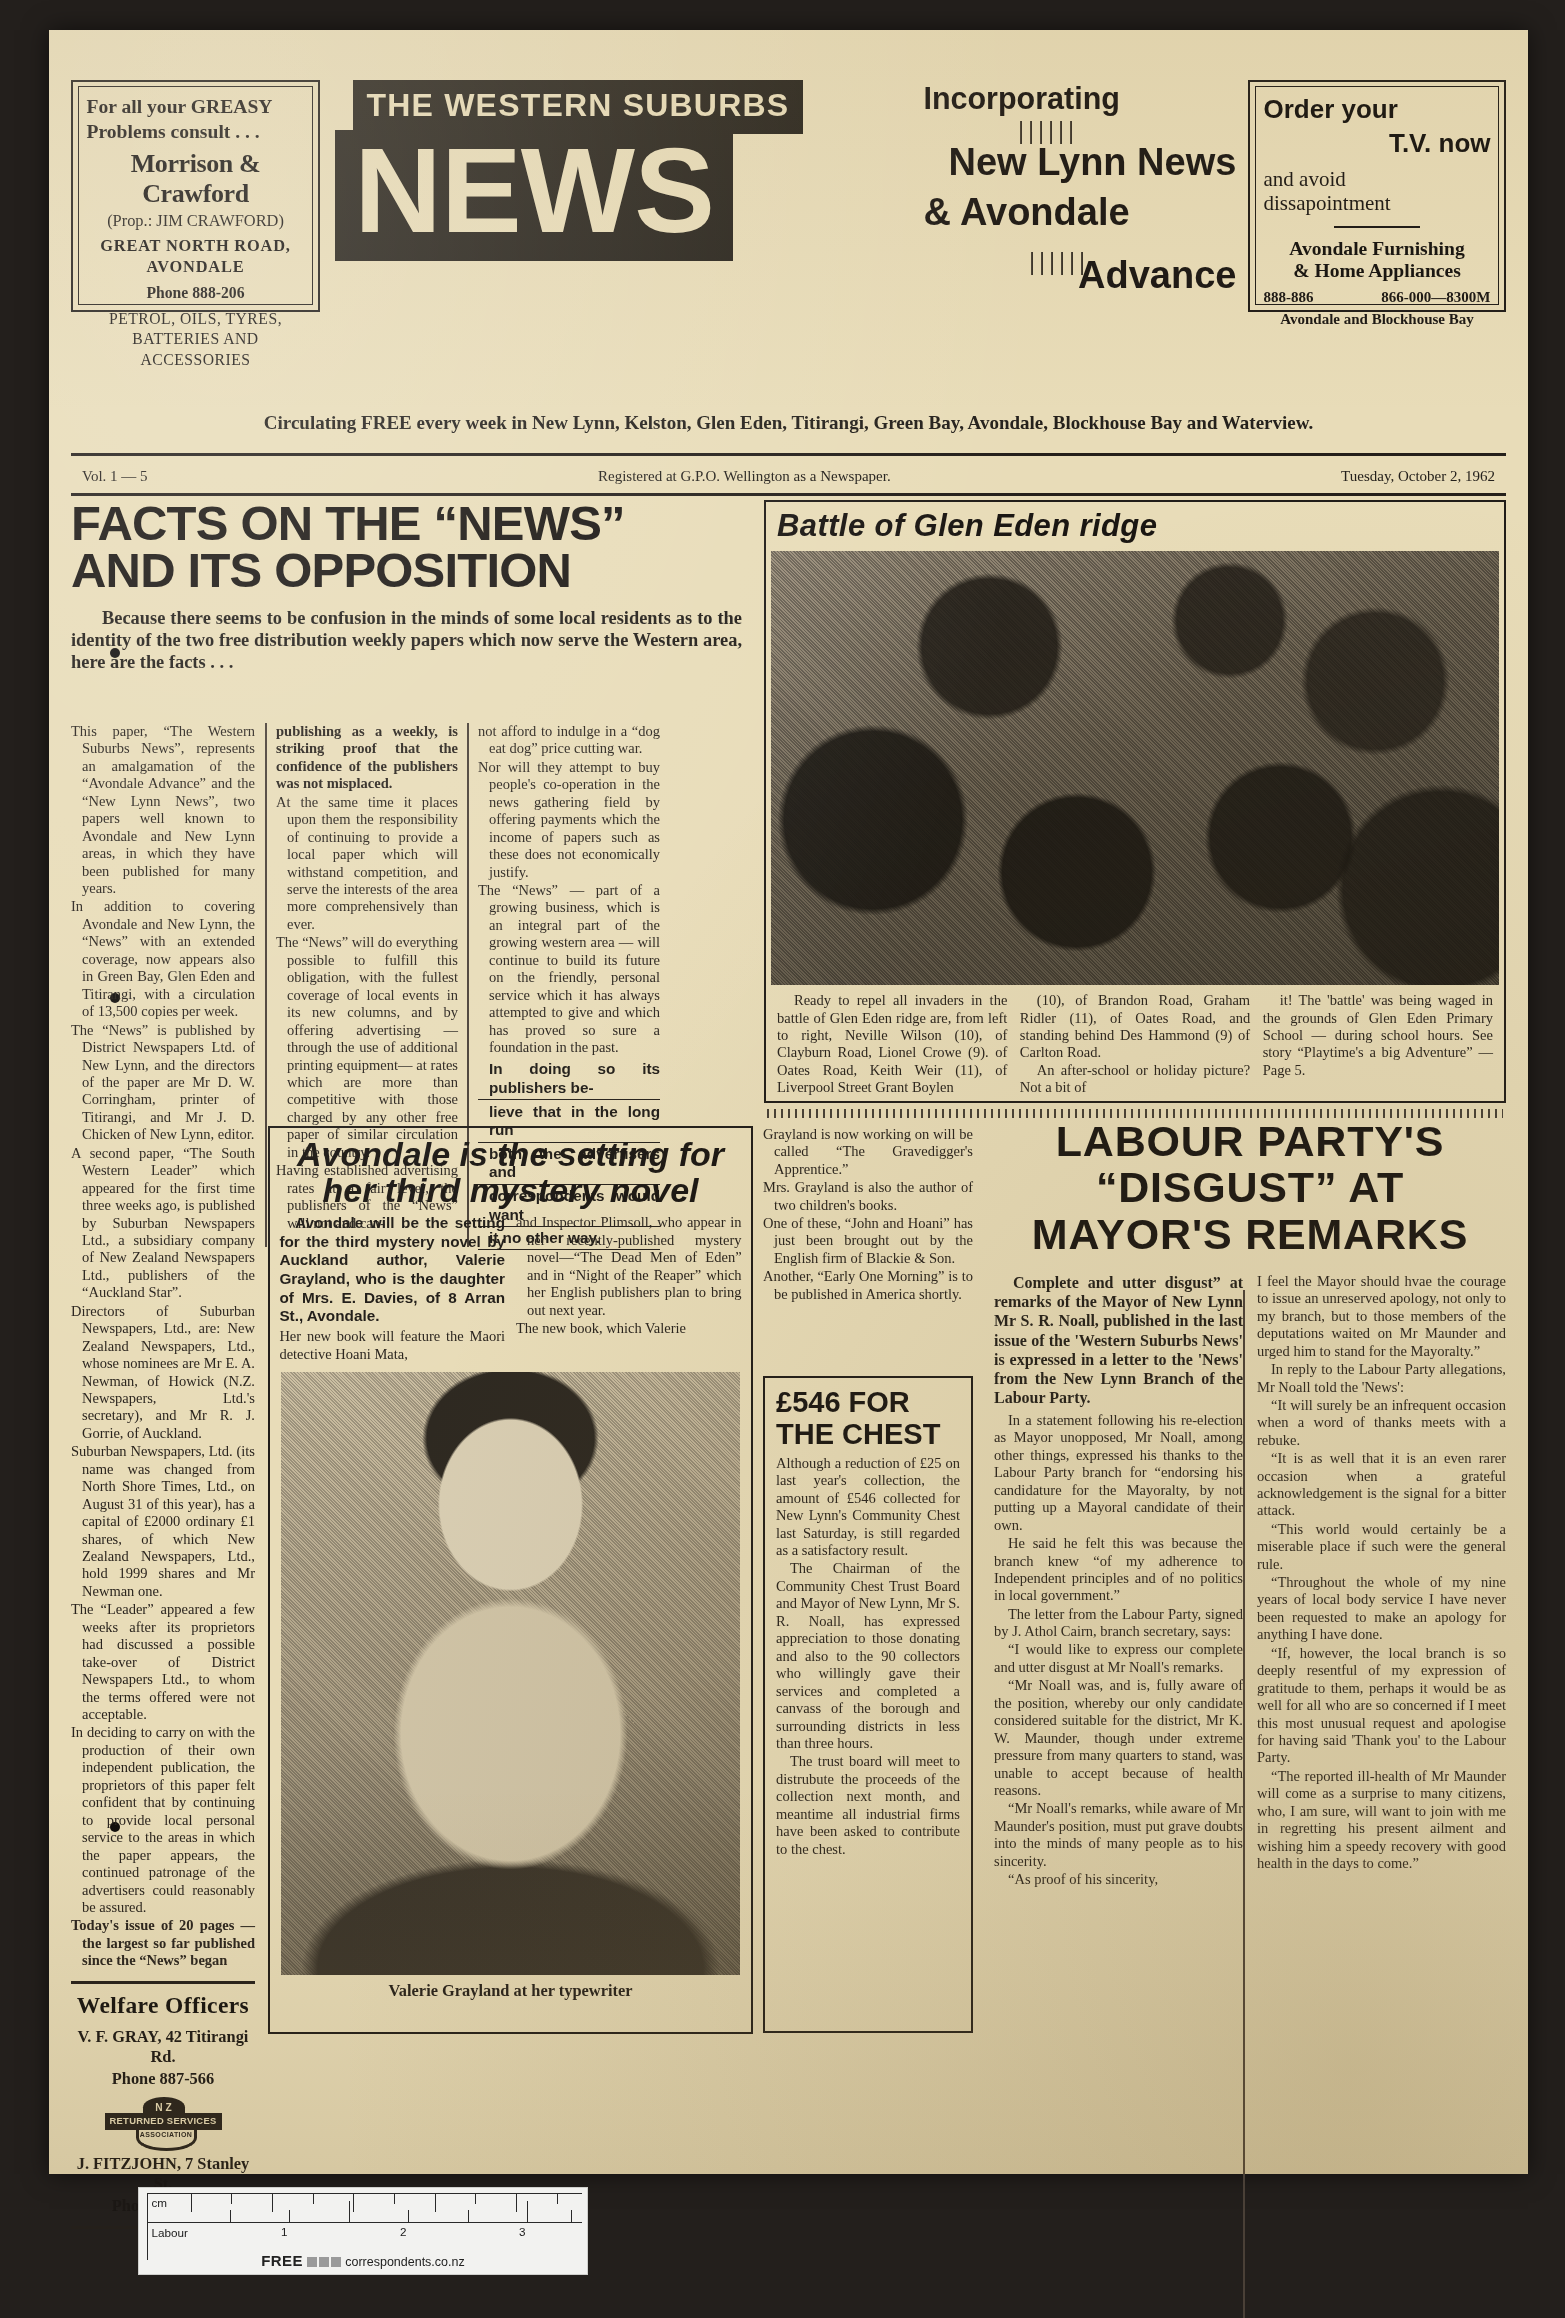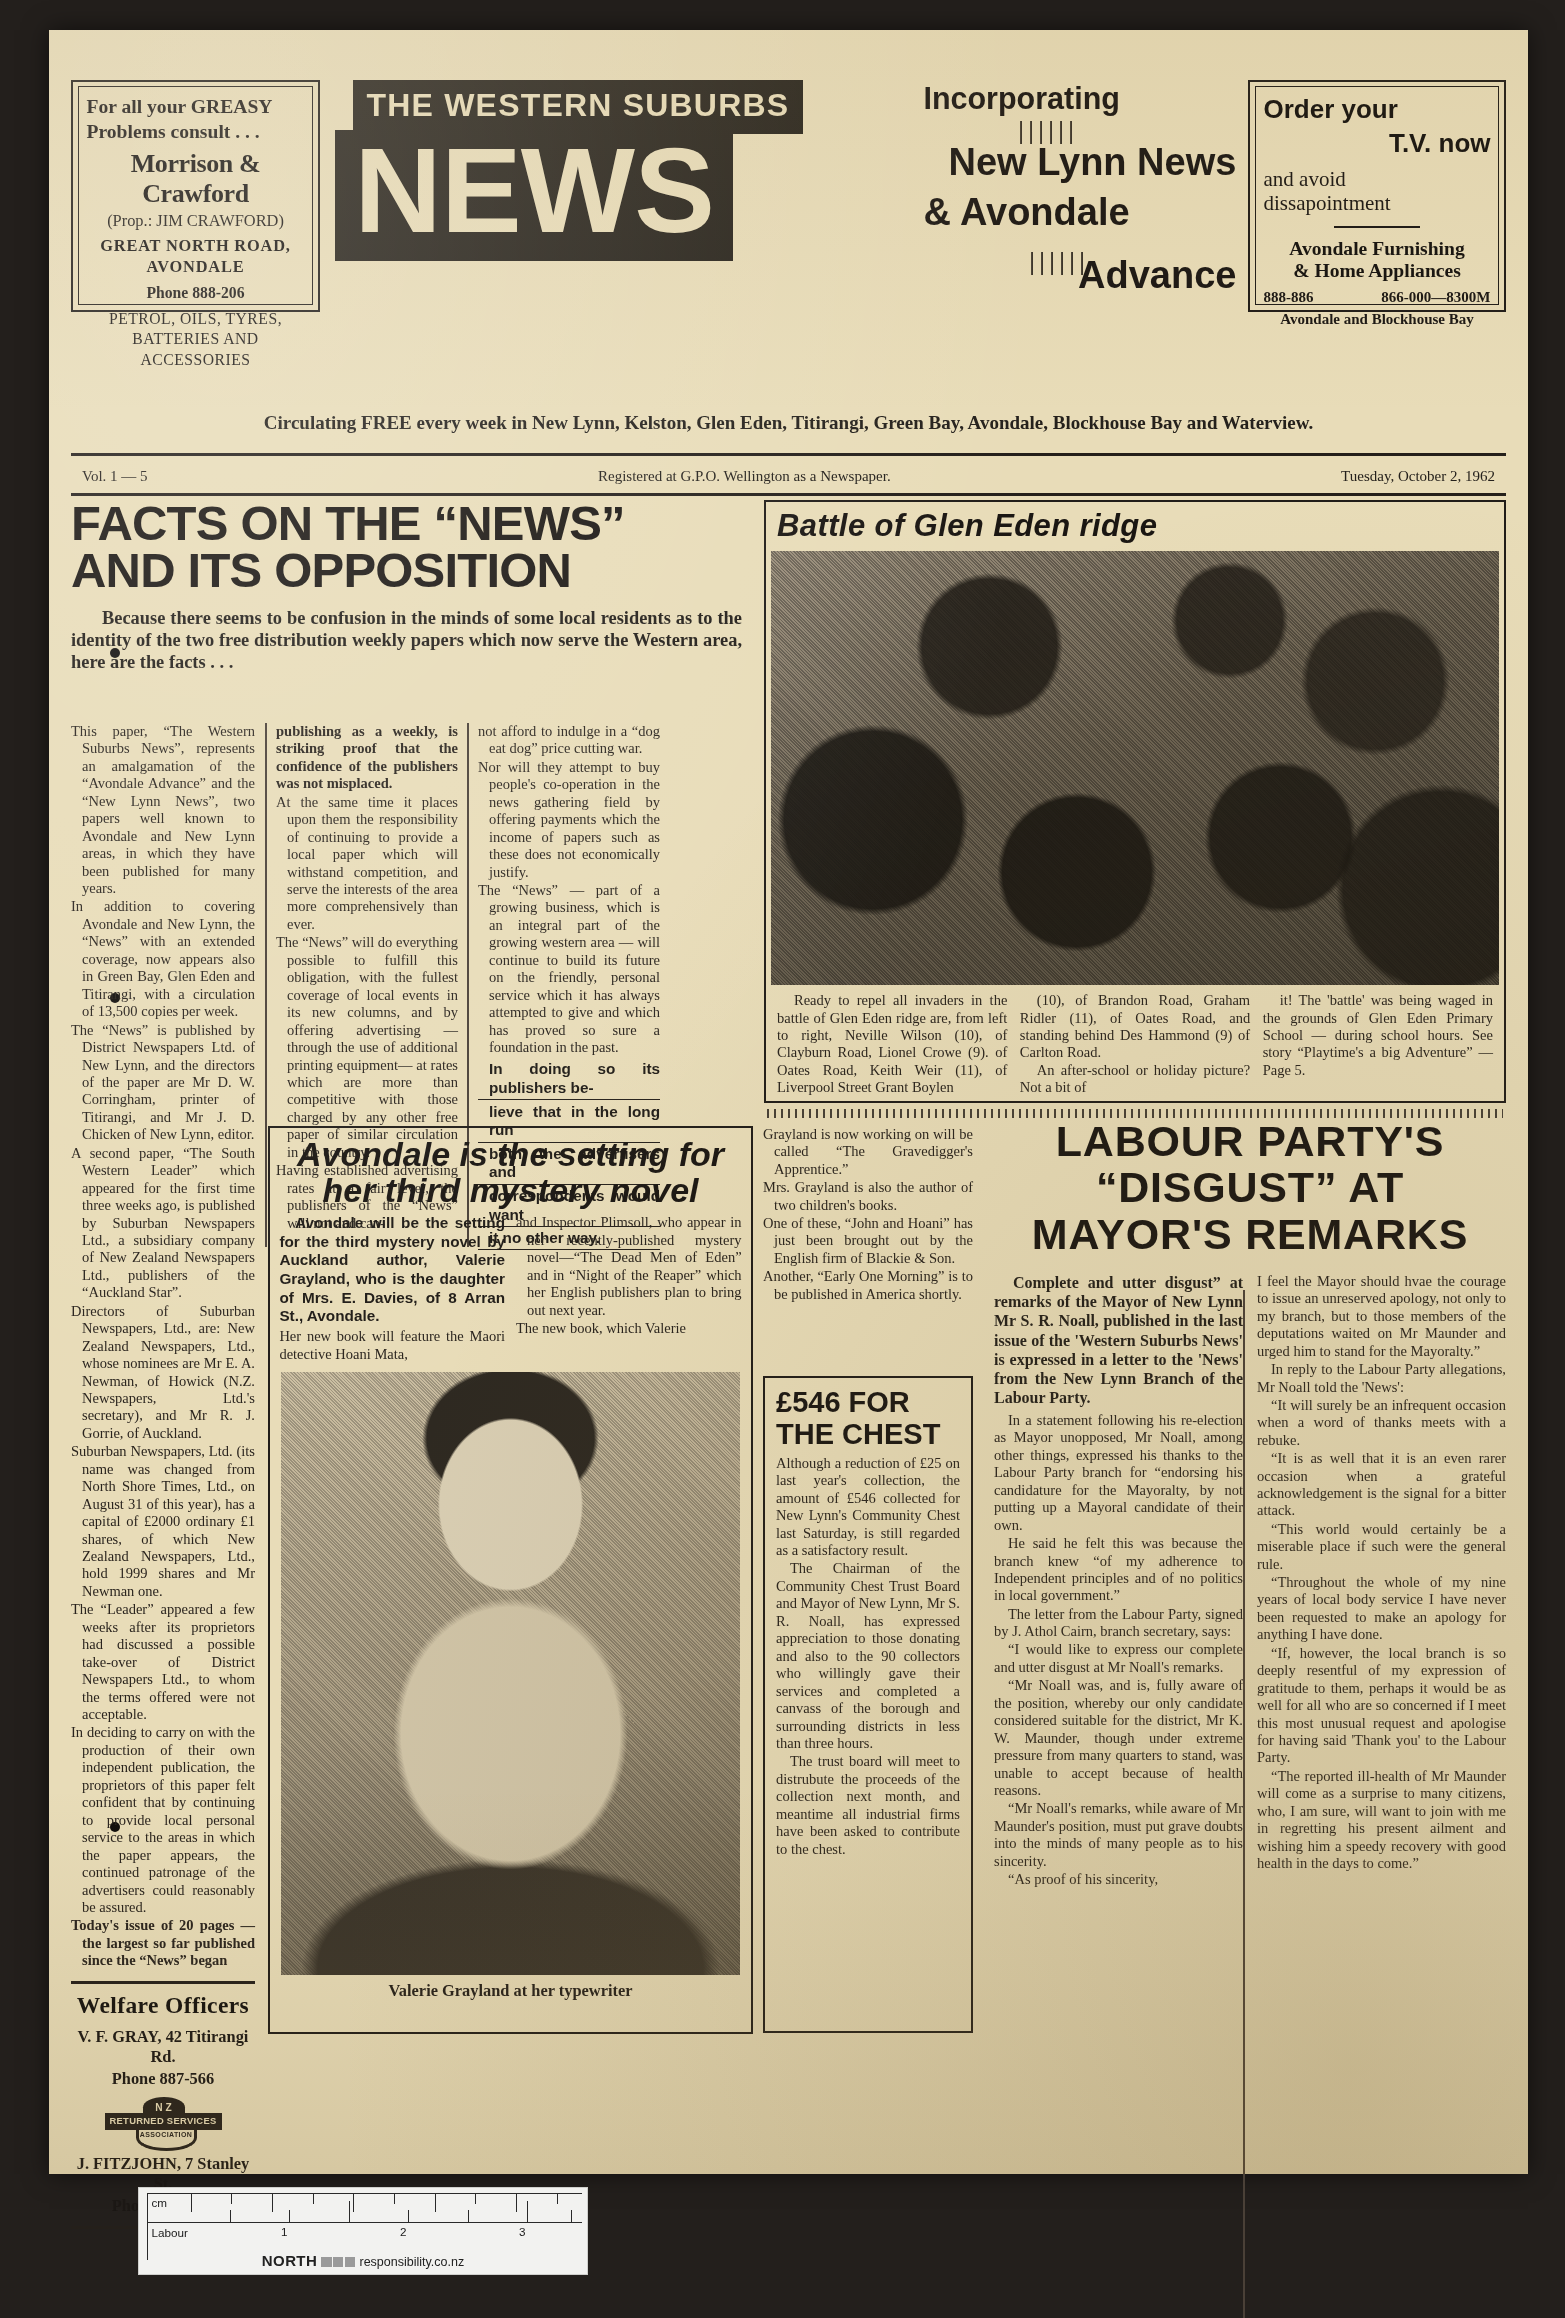--- a/index.html
+++ b/index.html
@@ -405,19 +405,19 @@
     <div class="t" style="left:269px;top:22px;height:12.5px"></div>
     <div class="t" style="left:329px;top:22px;height:12.5px"></div>
     <div class="t" style="left:388px;top:12.5px;height:22px"></div>
     <div class="t" style="left:432px;top:22px;height:12.5px"></div>
 
     <div class="lbl" style="left:142px;top:37px">1</div>
     <div class="lbl" style="left:261px;top:37px">2</div>
     <div class="lbl" style="left:380px;top:37px">3</div>
 
     <div class="nzms">
-      <b>NORTH</b>
+      <b>FREE</b>
       <span class="sq"></span><span class="sq"></span><span class="sq"></span>
-      <span>responsibility.co.nz</span>
+      <span>correspondents.co.nz</span>
     </div>
   </div>
 </div>
 
 
 </body></html>

